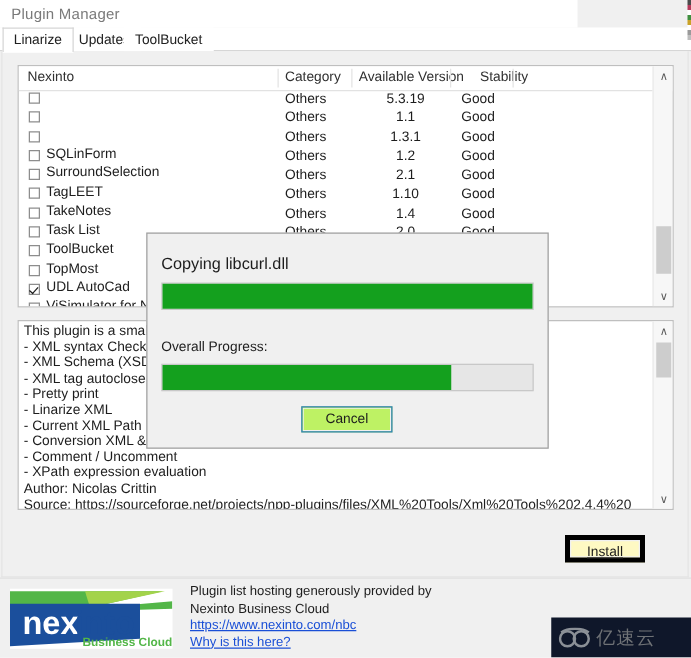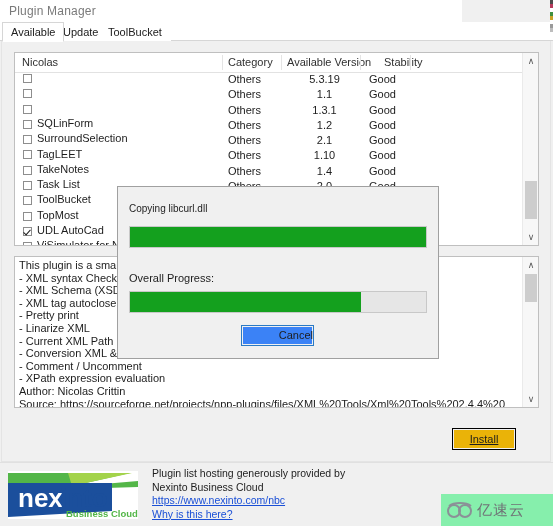--- a/index.html
+++ b/index.html
@@ -105,89 +105,88 @@
     position:absolute;left:4px;top:2px;width:490px;
     font-size:11px;line-height:12.6px;color:#1d1d1d;
     white-space:pre-wrap;word-break:break-all;
   }
 
   
   .btn{
     position:absolute;background:#e1e1e1;border:1px solid #adadad;
     font-size:11px;color:#1d1d1d;text-align:center;box-sizing:border-box;
   }
-  .btn.default{border:1px solid #000000;background:#eab308;box-shadow:inset 0 0 0 1px #f0f0f0;text-decoration:underline;}
+  .btn.default{border:4px solid #000000;background:#fef9c3;box-shadow:inset 0 0 0 1px #f0f0f0;text-decoration:underline;}
   #install-button{left:452px;top:428px;width:64px;height:22px;line-height:20px;}
 
   
   .footer{
     position:absolute;left:0;top:462px;width:553px;height:64px;background:#f0f0f0;
     border-top:1px solid #e0e0e0;
   }
   .logo{
     position:absolute;left:8px;top:8px;width:130px;height:48px;background:#ffffff;overflow:hidden;
   }
   .footer-text{position:absolute;left:152px;top:4px;font-size:10.5px;line-height:13.5px;color:#1d1d1d;}
   .footer-text .lnk{color:#1a4fd6;text-decoration:underline;display:block;}
 
   
   .modal{
     position:absolute;left:117px;top:186px;width:320px;height:171px;
     background:#f0f0f0;border:1px solid #a0a0a0;
     box-shadow:0 0 0 0 rgba(0,0,0,0);
     z-index:50;
   }
-  .modal .msg{position:absolute;left:11px;top:16px;font-size:10px;color:#1d1d1d;}
+  .modal .msg{position:absolute;left:11px;top:16px;font-size:13px;color:#1d1d1d;}
   .pbar{
     position:absolute;height:22px;background:#e6e6e6;border:1px solid #c8c8c8;box-sizing:border-box;
   }
   .pbar > i{display:block;height:100%;background:#14a01e;}
   #progress-file{left:11px;top:39px;width:298px;}
   .modal .overall-label{position:absolute;left:11px;top:85px;font-size:11px;color:#1d1d1d;}
   #progress-overall{left:11px;top:104px;width:298px;}
   #cancel-button{
     left:123px;top:138px;width:73px;height:21px;line-height:19px;
-    border:1px solid #2a7ac4;background:#3b82f6;
+    border:1px solid #2a7ac4;background:#bef264;
     box-shadow:inset 0 0 0 1px #f0f0f0;
-    text-align:right;
   }
 
   
   .watermark{
     position:absolute;left:441px;top:494px;width:112px;height:32px;
-    background:#86efac;z-index:60;display:flex;align-items:center;gap:4px;
+    background:#0f172a;z-index:60;display:flex;align-items:center;gap:4px;
     padding-left:6px;box-sizing:border-box;
   }
   .watermark .wm-text{font-size:15px;color:#6f7276;letter-spacing:1px;}
 
   
   .edge-dots{position:absolute;right:0;top:0;width:3px;height:34px;z-index:70;}
   .edge-dots i{display:block;width:3px;height:4px;}
 </style>
 </head>
 <body>
 
 <div class="window">
 
   <div class="titlebar">
     <div class="title">Plugin Manager</div>
   </div>
 
   <div class="tabstrip">
     <div class="underline"></div>
-    <div class="tab active" id="tab0">Available</div>
+    <div class="tab active" id="tab0">Linarize</div>
     <div class="tab" id="tab1">Updates</div>
     <div class="tab" id="tab2">ToolBucket</div>
   </div>
 
   <div class="panel"></div>
 
   <div class="listbox">
     <div class="list-head">
-      <div class="col col-plugin">Nicolas</div>
+      <div class="col col-plugin">Nexinto</div>
       <div class="divider" style="left:207px"></div>
       <div class="col col-cat">Category</div>
       <div class="divider" style="left:266px"></div>
       <div class="col col-ver">Available Version</div>
       <div class="divider" style="left:345px"></div>
       <div class="col col-stab">Stability</div>
       <div class="divider" style="left:395px"></div>
     </div>
     <div class="rows" id="plugin-rows">
         <div class="row">

